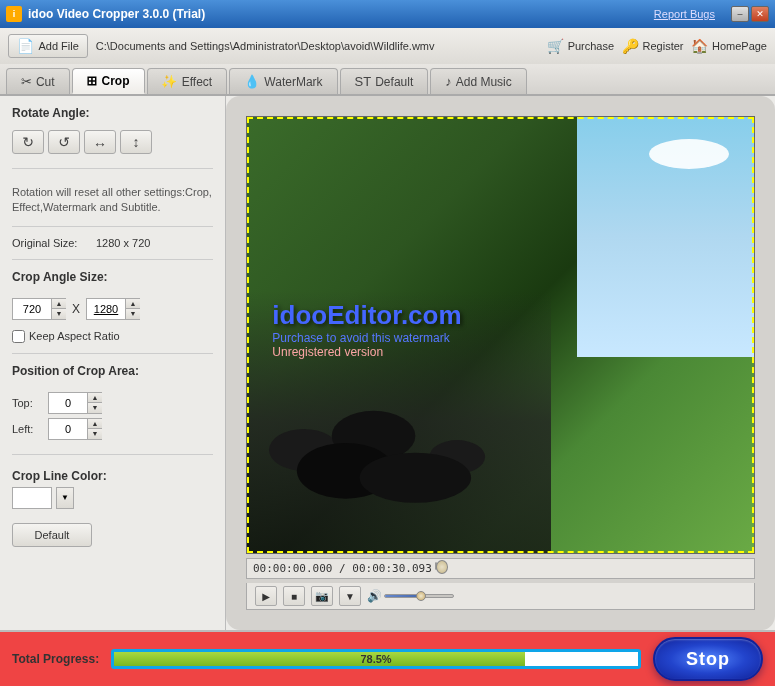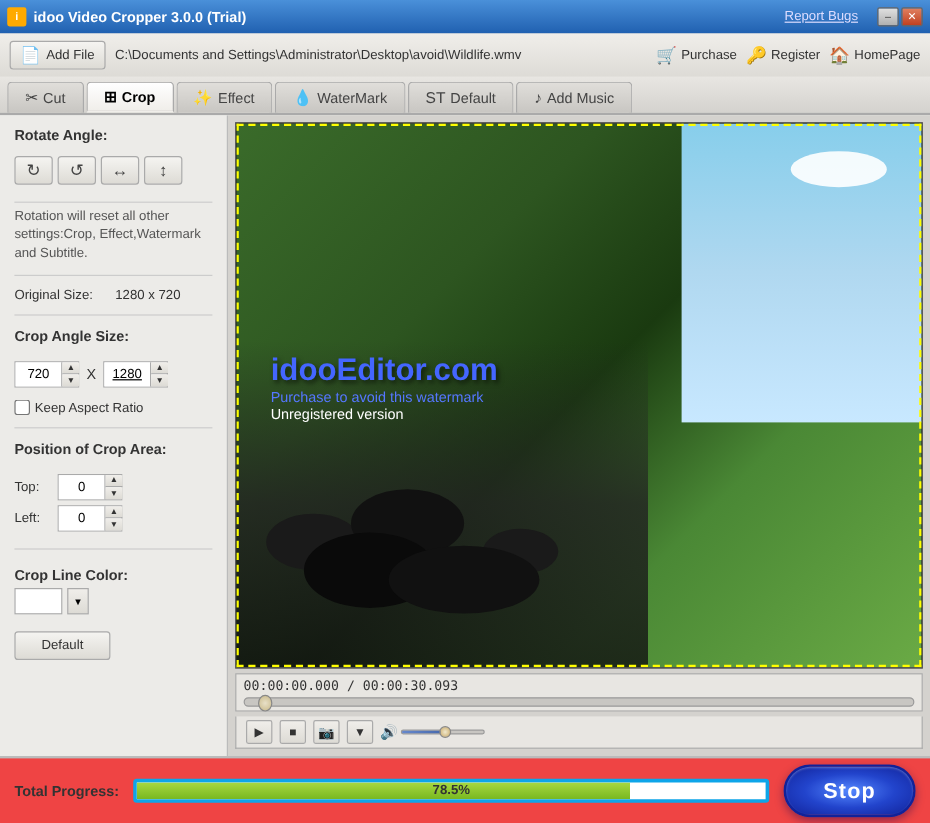--- a/index.html
+++ b/index.html
@@ -133,21 +133,21 @@
 
     
     .content-area {
       display: flex;
       flex: 1;
       overflow: hidden;
     }
 
     
     .left-panel {
-      width: 190px;
+      width: 226px;
       background: #ecebe8;
       border-right: 1px solid #bbb;
       padding: 10px 12px;
       display: flex;
       flex-direction: column;
       gap: 6px;
       overflow-y: auto;
     }
 
     .section-label {
@@ -169,21 +169,21 @@
       display: flex; align-items: center; justify-content: center;
       font-size: 14px;
       color: #444;
     }
 
     .info-text {
       font-size: 11px;
       color: #555;
       line-height: 1.4;
       border-top: 1px solid #ccc;
-      padding-top: 4px;
+      padding-top: 16px;
       margin-top: 4px;
     }
 
     .divider { height: 1px; background: #ccc; margin: 4px 0; }
 
     .size-row {
       display: flex; align-items: center; gap: 4px;
       font-size: 11px; color: #333;
     }
     .size-label { min-width: 80px; }
@@ -261,22 +261,23 @@
       color: #333;
       align-self: flex-start;
     }
 
     
     .right-panel {
       flex: 1;
       background: #d4d2ce;
       display: flex;
       flex-direction: column;
-      padding: 6px;
+      padding: 20px;
       gap: 4px;
+      border-radius: 14px;
     }
 
     .video-frame {
       flex: 1;
       background: #000;
       position: relative;
       overflow: hidden;
       border: 1px solid #666;
     }
 
@@ -313,21 +314,21 @@
       border: 2px dashed #ffff00;
       top: 0; left: 0; right: 0; bottom: 0;
     }
 
     
     .timeline-bar {
       background: #e8e6e2;
       border: 1px solid #aaa;
       padding: 3px 6px;
       display: flex;
-      flex-direction: column;
+      flex-direction: row;
       gap: 3px;
     }
 
     .time-display {
       font-size: 11px;
       color: #333;
       font-family: monospace;
     }
 
     .progress-track {
@@ -638,21 +639,21 @@
               <ellipse cx="80" cy="70" rx="30" ry="18" fill="#111"></ellipse>
               <ellipse cx="140" cy="85" rx="20" ry="12" fill="#1a1a1a"></ellipse>
               <ellipse cx="60" cy="95" rx="35" ry="20" fill="#0a0a0a"></ellipse>
               <ellipse cx="110" cy="100" rx="40" ry="18" fill="#111"></ellipse>
             </svg>
           </div>
 
           <div style="position:absolute;top:42%;left:5%;width:90%;text-align:left;">
             <div style="font-size:26px;font-weight:bold;color:#4466ff;font-family:Arial;text-shadow:2px 2px 4px rgba(0,0,0,0.6);">idooEditor.com</div>
             <div style="font-size:12px;color:#5577ff;font-family:Arial;">Purchase to avoid this watermark</div>
-            <div style="font-size:12px;color:#ffffff;font-family:Arial;">Unregistered version</div>
+            <div style="font-size:12px;color:#fca5a5;font-family:Arial;">Unregistered version</div>
           </div>
 
           <div class="crop-border"></div>
         </div>
       </div>
 
       <div class="timeline-bar">
         <span class="time-display">00:00:00.000 / 00:00:30.093</span>
         <div class="progress-track">
           <div class="progress-thumb"></div>

